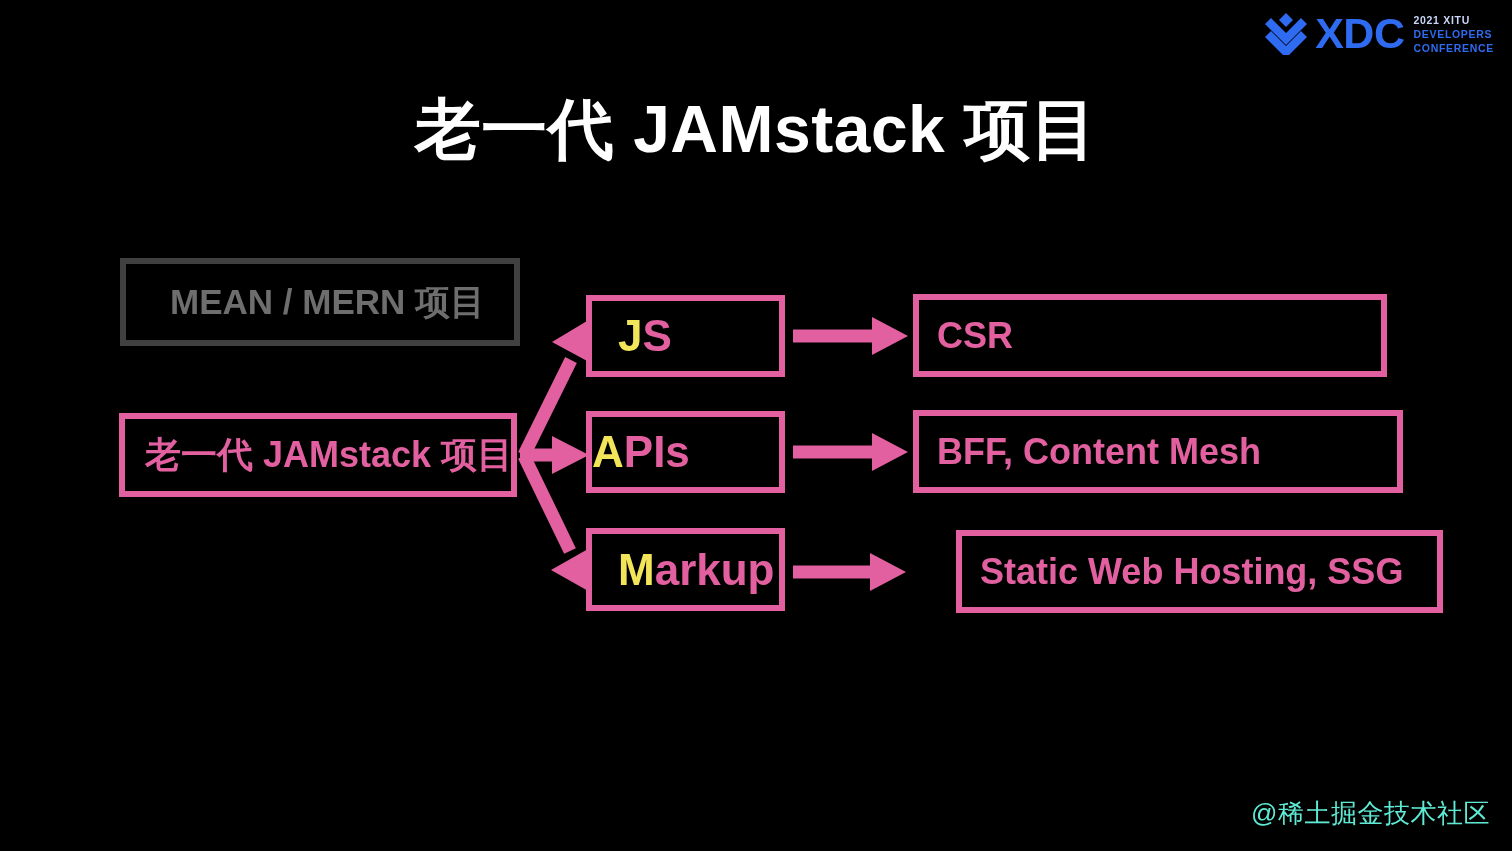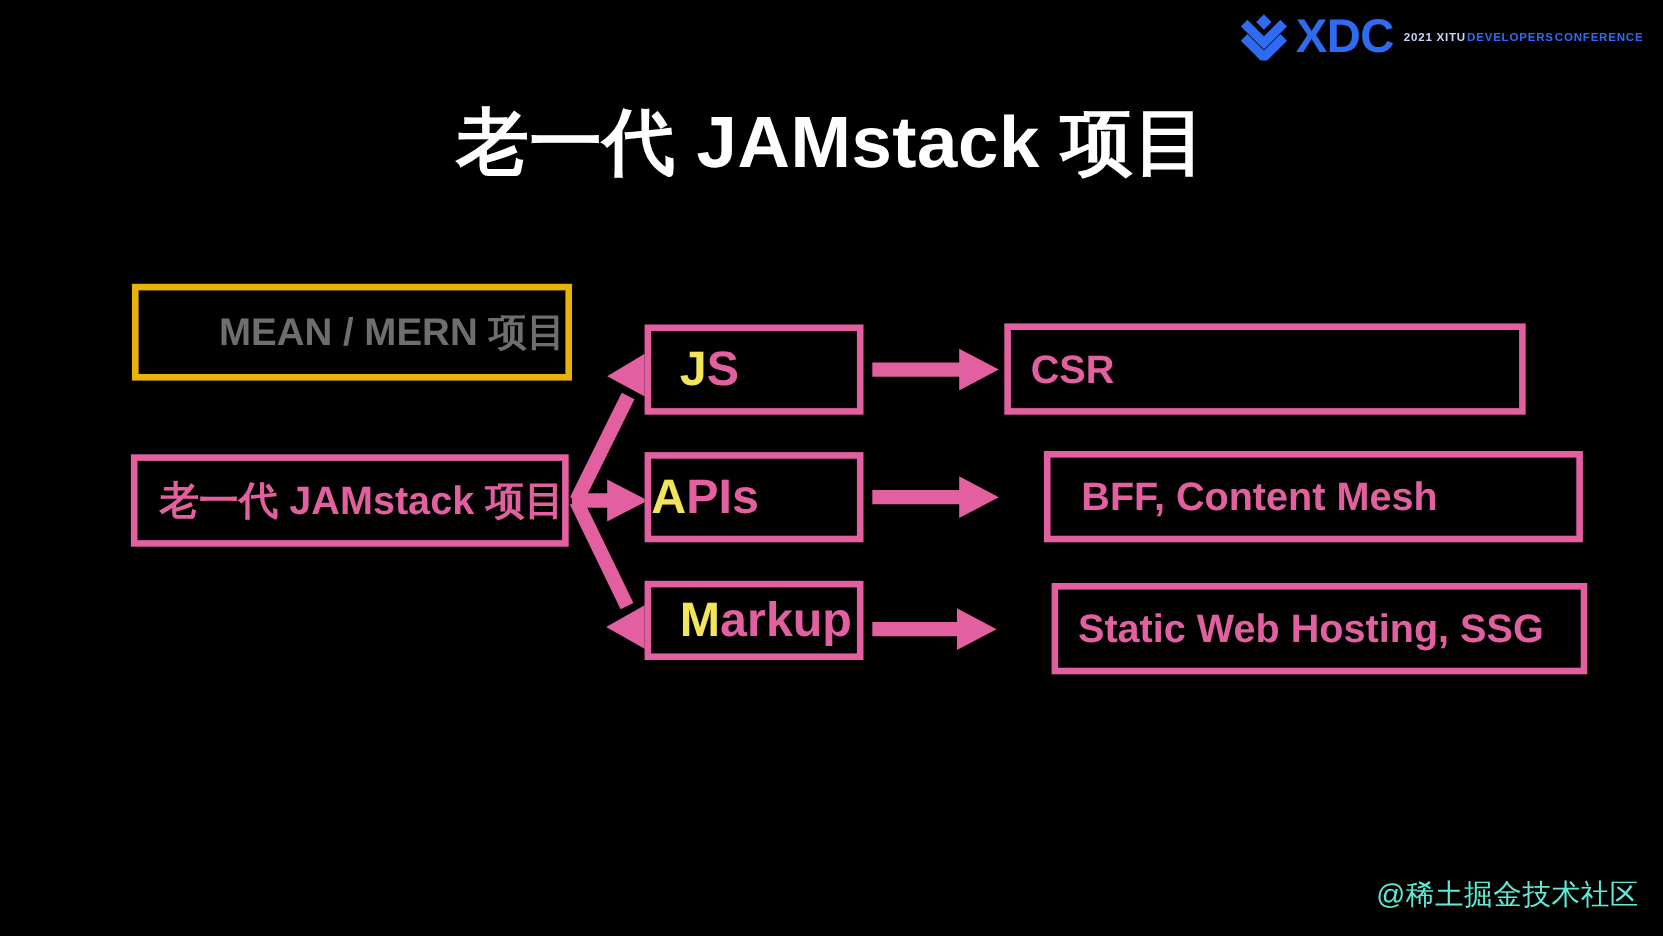--- a/index.html
+++ b/index.html
@@ -29,20 +29,21 @@
   .brand-lockup { display: flex; align-items: center; gap: 9px; }
   .brand-xdc {
     font-size: 43px;
     font-weight: 700;
     letter-spacing: -0.5px;
     color: #2f6bf0;
     line-height: 1;
   }
   .brand-sub {
     display: flex;
+    flex-direction: column;
     justify-content: center;
     gap: 1px;
     padding-top: 2px;
   }
   .brand-sub span {
     font-size: 10.5px;
     font-weight: 700;
     letter-spacing: 0.7px;
     line-height: 1.22;
     color: #2f6bf0;
@@ -73,21 +74,21 @@
     align-items: center;
     background: #000000;
   }
   .node .label {
     font-weight: 700;
     white-space: nowrap;
   }
 
   .node.pink { border: 6px solid #e2609f; }
   .node.pink .label { color: #e2609f; }
-  .node.gray  { border: 6px solid #eab308; justify-content: flex-end; }
+  .node.gray  { border: 6px solid #404040; }
   .node.gray .label { color: #6e6e6e; }
 
   .accent { color: #f2e55a; }
 
   
   #node-mean {
     left: 120px; top: 258px; width: 400px; height: 88px;
     padding-left: 44px;
   }
   #node-mean .label { font-size: 35px; }
@@ -100,33 +101,33 @@
 
   
   #node-js {
     left: 586px; top: 295px; width: 199px; height: 82px;
     padding-left: 26px;
   }
   #node-apis {
     left: 586px; top: 411px; width: 199px; height: 82px;
   }
   #node-markup {
-    left: 586px; top: 528px; width: 199px; height: 72px;
+    left: 586px; top: 528px; width: 199px; height: 83px;
     padding-left: 26px;
   }
   #node-js .label, #node-apis .label, #node-markup .label { font-size: 44px; }
 
   
   #node-csr {
     left: 913px; top: 294px; width: 474px; height: 83px;
     padding-left: 18px;
   }
   #node-bff {
-    left: 949px; top: 410px; width: 490px; height: 83px;
-    padding-left: 28px;
+    left: 913px; top: 410px; width: 490px; height: 83px;
+    padding-left: 18px;
   }
   #node-ssg {
     left: 911px; top: 530px; width: 487px; height: 83px;
     padding-left: 18px;
     margin-left: 45px;
   }
   #node-csr .label, #node-bff .label, #node-ssg .label { font-size: 36px; }
 
   
   #arrows {

